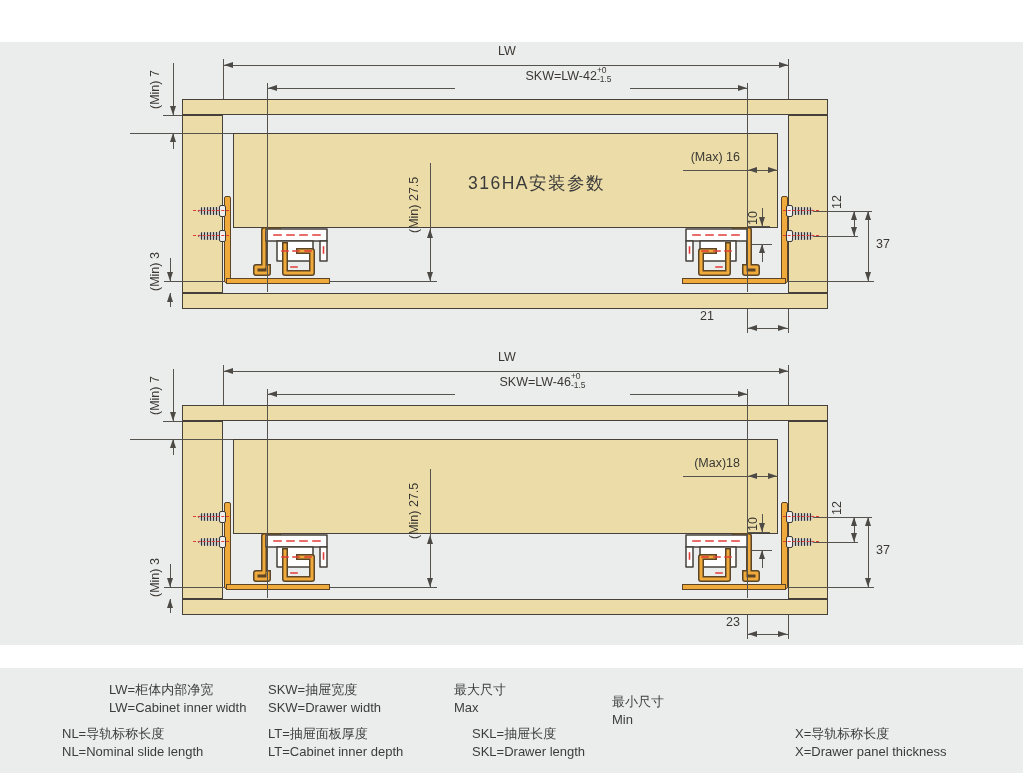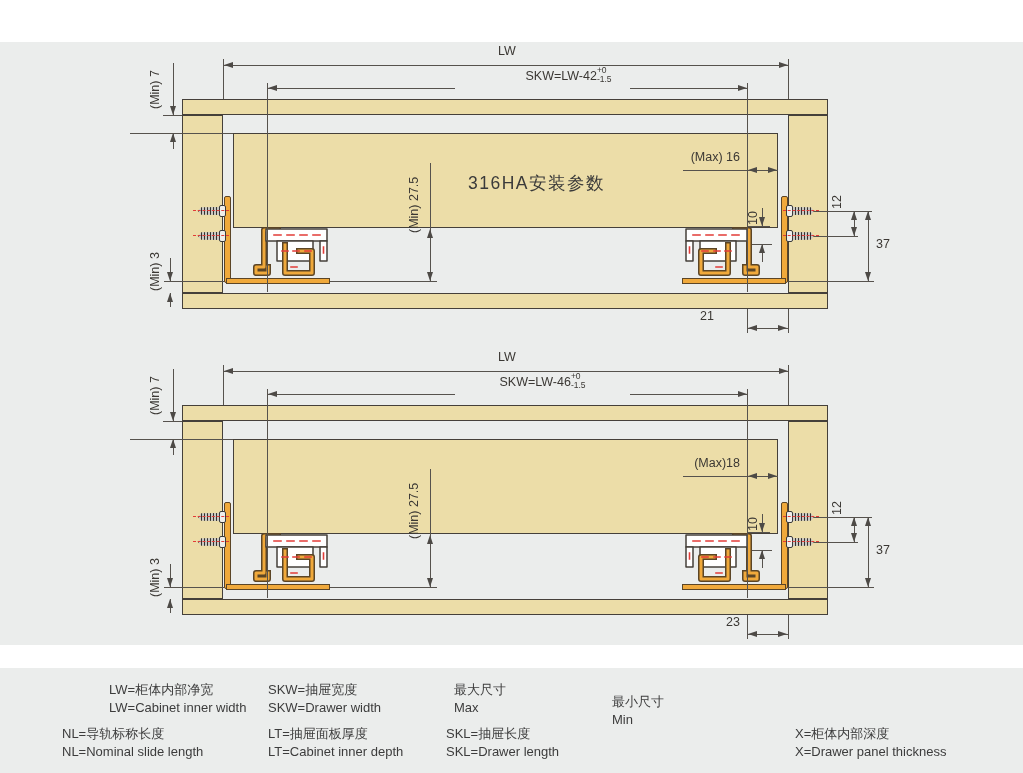--- a/index.html
+++ b/index.html
@@ -346,23 +346,23 @@
       <div>Min</div>
     </div>
     <div class="lg" style="left:62px;top:57px;">
       <div>NL=导轨标称长度</div>
       <div>NL=Nominal slide length</div>
     </div>
     <div class="lg" style="left:268px;top:57px;">
       <div>LT=抽屉面板厚度</div>
       <div>LT=Cabinet inner depth</div>
     </div>
-    <div class="lg" style="left:446px;top:57px;">
+    <div class="lg" style="left:472px;top:57px;">
       <div>SKL=抽屉长度</div>
       <div>SKL=Drawer length</div>
     </div>
     <div class="lg" style="left:795px;top:57px;">
-      <div>X=柜体内部深度</div>
+      <div>X=导轨标称长度</div>
       <div>X=Drawer panel thickness</div>
     </div>
   </div>
 
 </div>
 
 </body></html>

